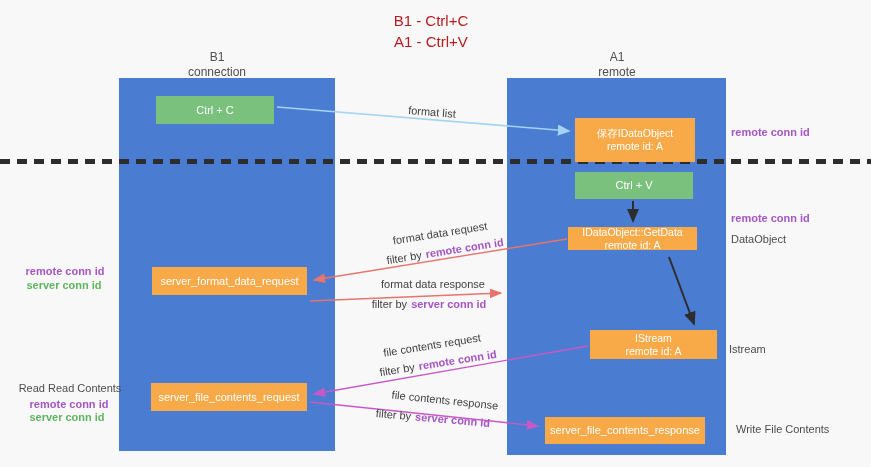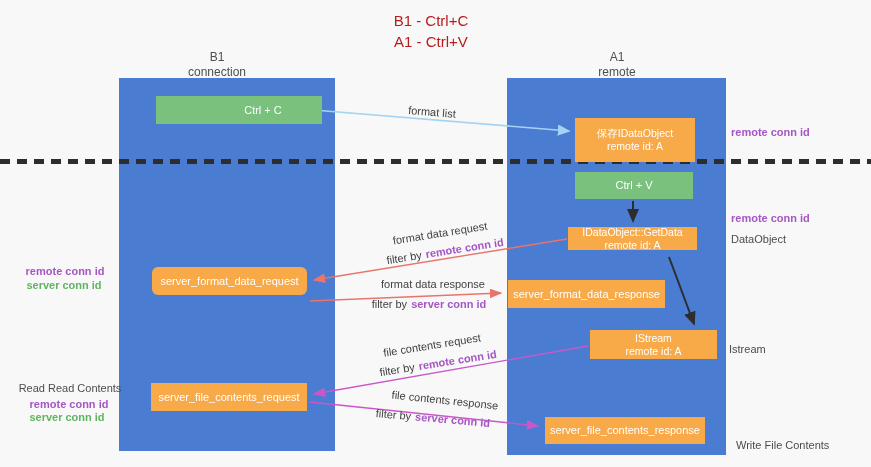--- a/index.html
+++ b/index.html
@@ -116,45 +116,42 @@
     </defs>
     <line x1="277" y1="107" x2="569" y2="131" stroke="#a5d3f3" stroke-width="1.6" marker-end="url(#arr-blue)"></line>
     <line x1="633" y1="201" x2="633" y2="221" stroke="#2d2d2d" stroke-width="2" marker-end="url(#arr-black)"></line>
     <line x1="669" y1="257" x2="694" y2="324" stroke="#2d2d2d" stroke-width="2" marker-end="url(#arr-black)"></line>
     <line x1="567" y1="239" x2="314" y2="280" stroke="#e8746c" stroke-width="1.4" marker-end="url(#arr-red)"></line>
     <line x1="310" y1="301" x2="501" y2="293" stroke="#e8746c" stroke-width="1.4" marker-end="url(#arr-red)"></line>
     <line x1="588" y1="346" x2="314" y2="394" stroke="#c858c8" stroke-width="1.4" marker-end="url(#arr-magenta)"></line>
     <line x1="310" y1="402" x2="538" y2="426" stroke="#c858c8" stroke-width="1.4" marker-end="url(#arr-magenta)"></line>
   </svg>
 
-  <div class="node green" style="left:156px;top:96px;width:118px;height:28px;padding-left:48px;">
+  <div class="node green" style="left:156px;top:96px;width:118px;height:28px;">
     <div>Ctrl + C</div>
   </div>
 
   <div class="node orange" style="left:575px;top:118px;width:120px;height:44px;font-size:10.5px;">
     <div>保存IDataObject</div>
     <div>remote id: A</div>
   </div>
 
   <div class="node green" style="left:575px;top:172px;width:118px;height:27px;">
     <div>Ctrl + V</div>
   </div>
 
   <div class="node orange" style="left:568px;top:227px;width:129px;height:23px;font-size:10.5px;">
     <div>IDataObject::GetData</div>
     <div>remote id: A</div>
   </div>
 
-  <div class="node orange" style="left:152px;top:267px;width:155px;height:28px;border-radius:6px;">
+  <div class="node orange" style="left:152px;top:267px;width:155px;height:28px;">
     <div>server_format_data_request</div>
   </div>
 
-  <div class="node orange" style="left:508px;top:280px;width:157px;height:28px;">
-    <div>server_format_data_response</div>
-  </div>
 
   <div class="node orange" style="left:590px;top:330px;width:127px;height:29px;font-size:10.5px;">
     <div>IStream</div>
     <div>remote id: A</div>
   </div>
 
   <div class="node orange" style="left:151px;top:383px;width:156px;height:28px;">
     <div>server_file_contents_request</div>
   </div>
 
@@ -188,15 +185,15 @@
   <div class="annotation centered green-bold" style="left:64px;top:285px;">server conn id</div>
 
   <div class="annotation centered dark-label" style="left:70px;top:388px;">Read Read Contents</div>
   <div class="annotation centered purple-bold" style="left:69px;top:404px;">remote conn id</div>
   <div class="annotation centered green-bold" style="left:67px;top:417px;">server conn id</div>
 
   <div class="annotation lefted purple-bold" style="left:731px;top:132px;">remote conn id</div>
   <div class="annotation lefted purple-bold" style="left:731px;top:218px;">remote conn id</div>
   <div class="annotation lefted dark-label" style="left:731px;top:239px;">DataObject</div>
   <div class="annotation lefted dark-label" style="left:729px;top:349px;">Istream</div>
-  <div class="annotation lefted dark-label" style="left:736px;top:429px;margin-top:16px;">Write File Contents</div>
+  <div class="annotation lefted dark-label" style="left:736px;top:429px;">Write File Contents</div>
 
 </div>
 
 </body></html>

